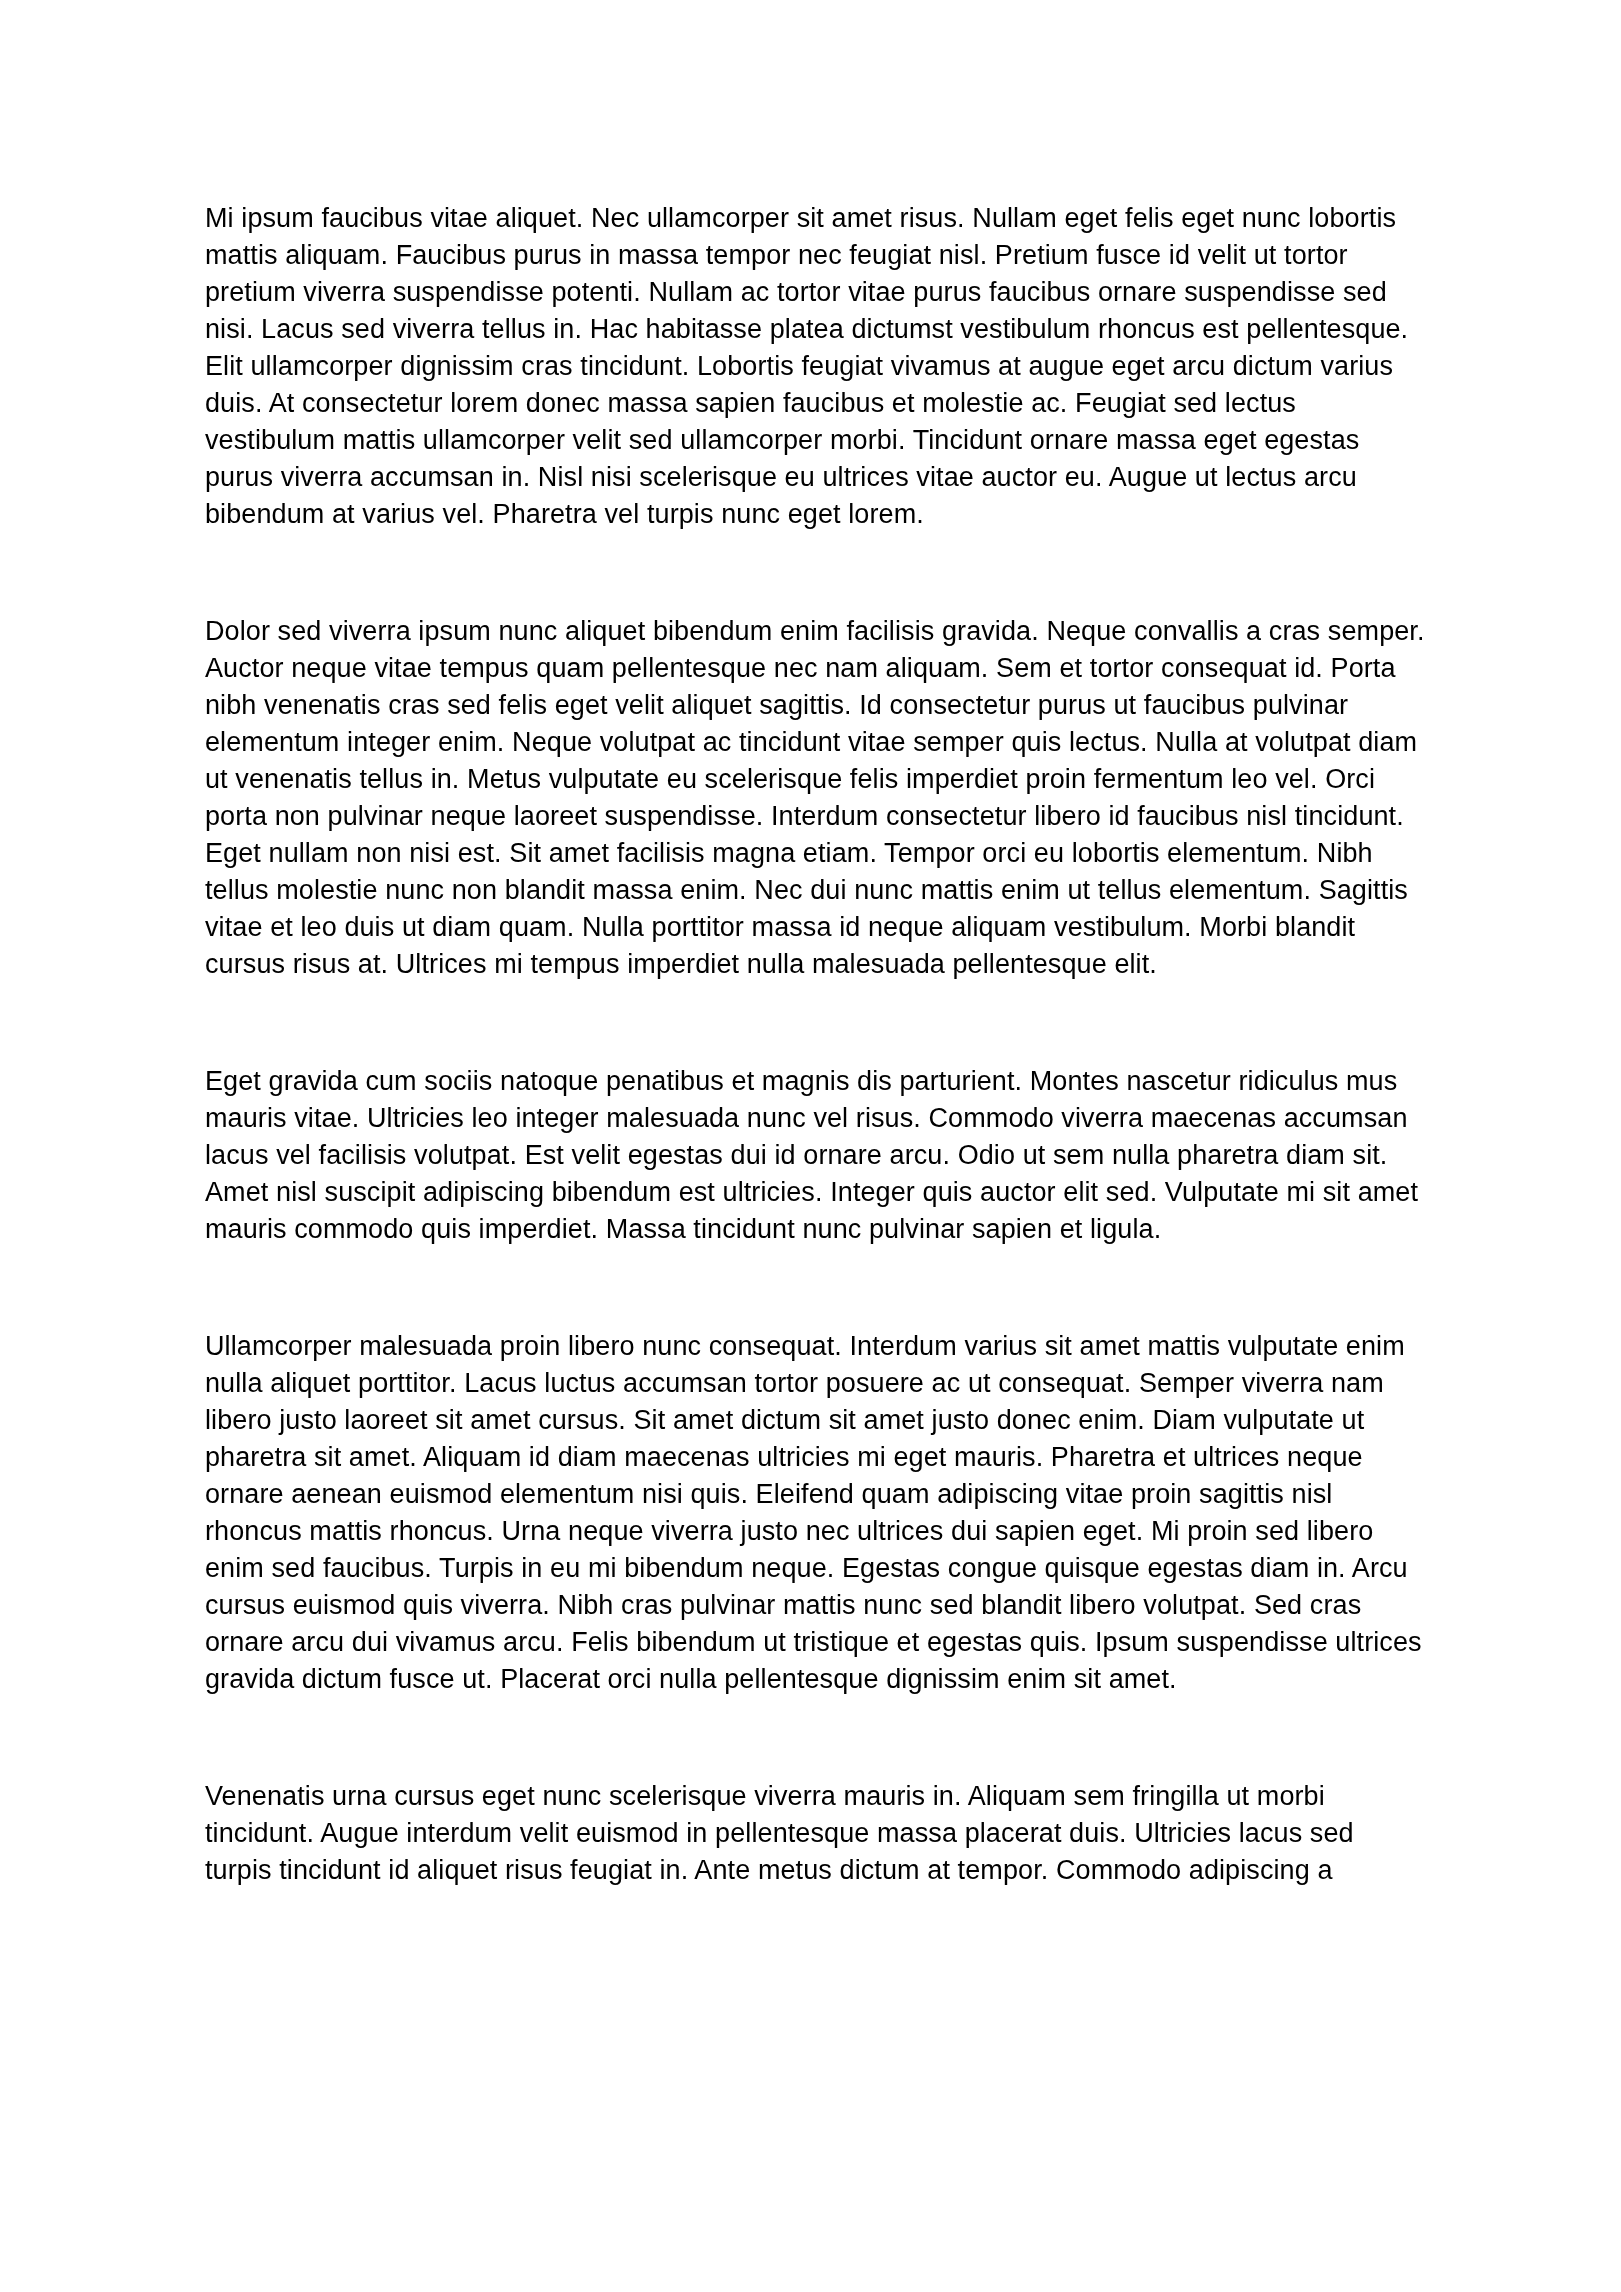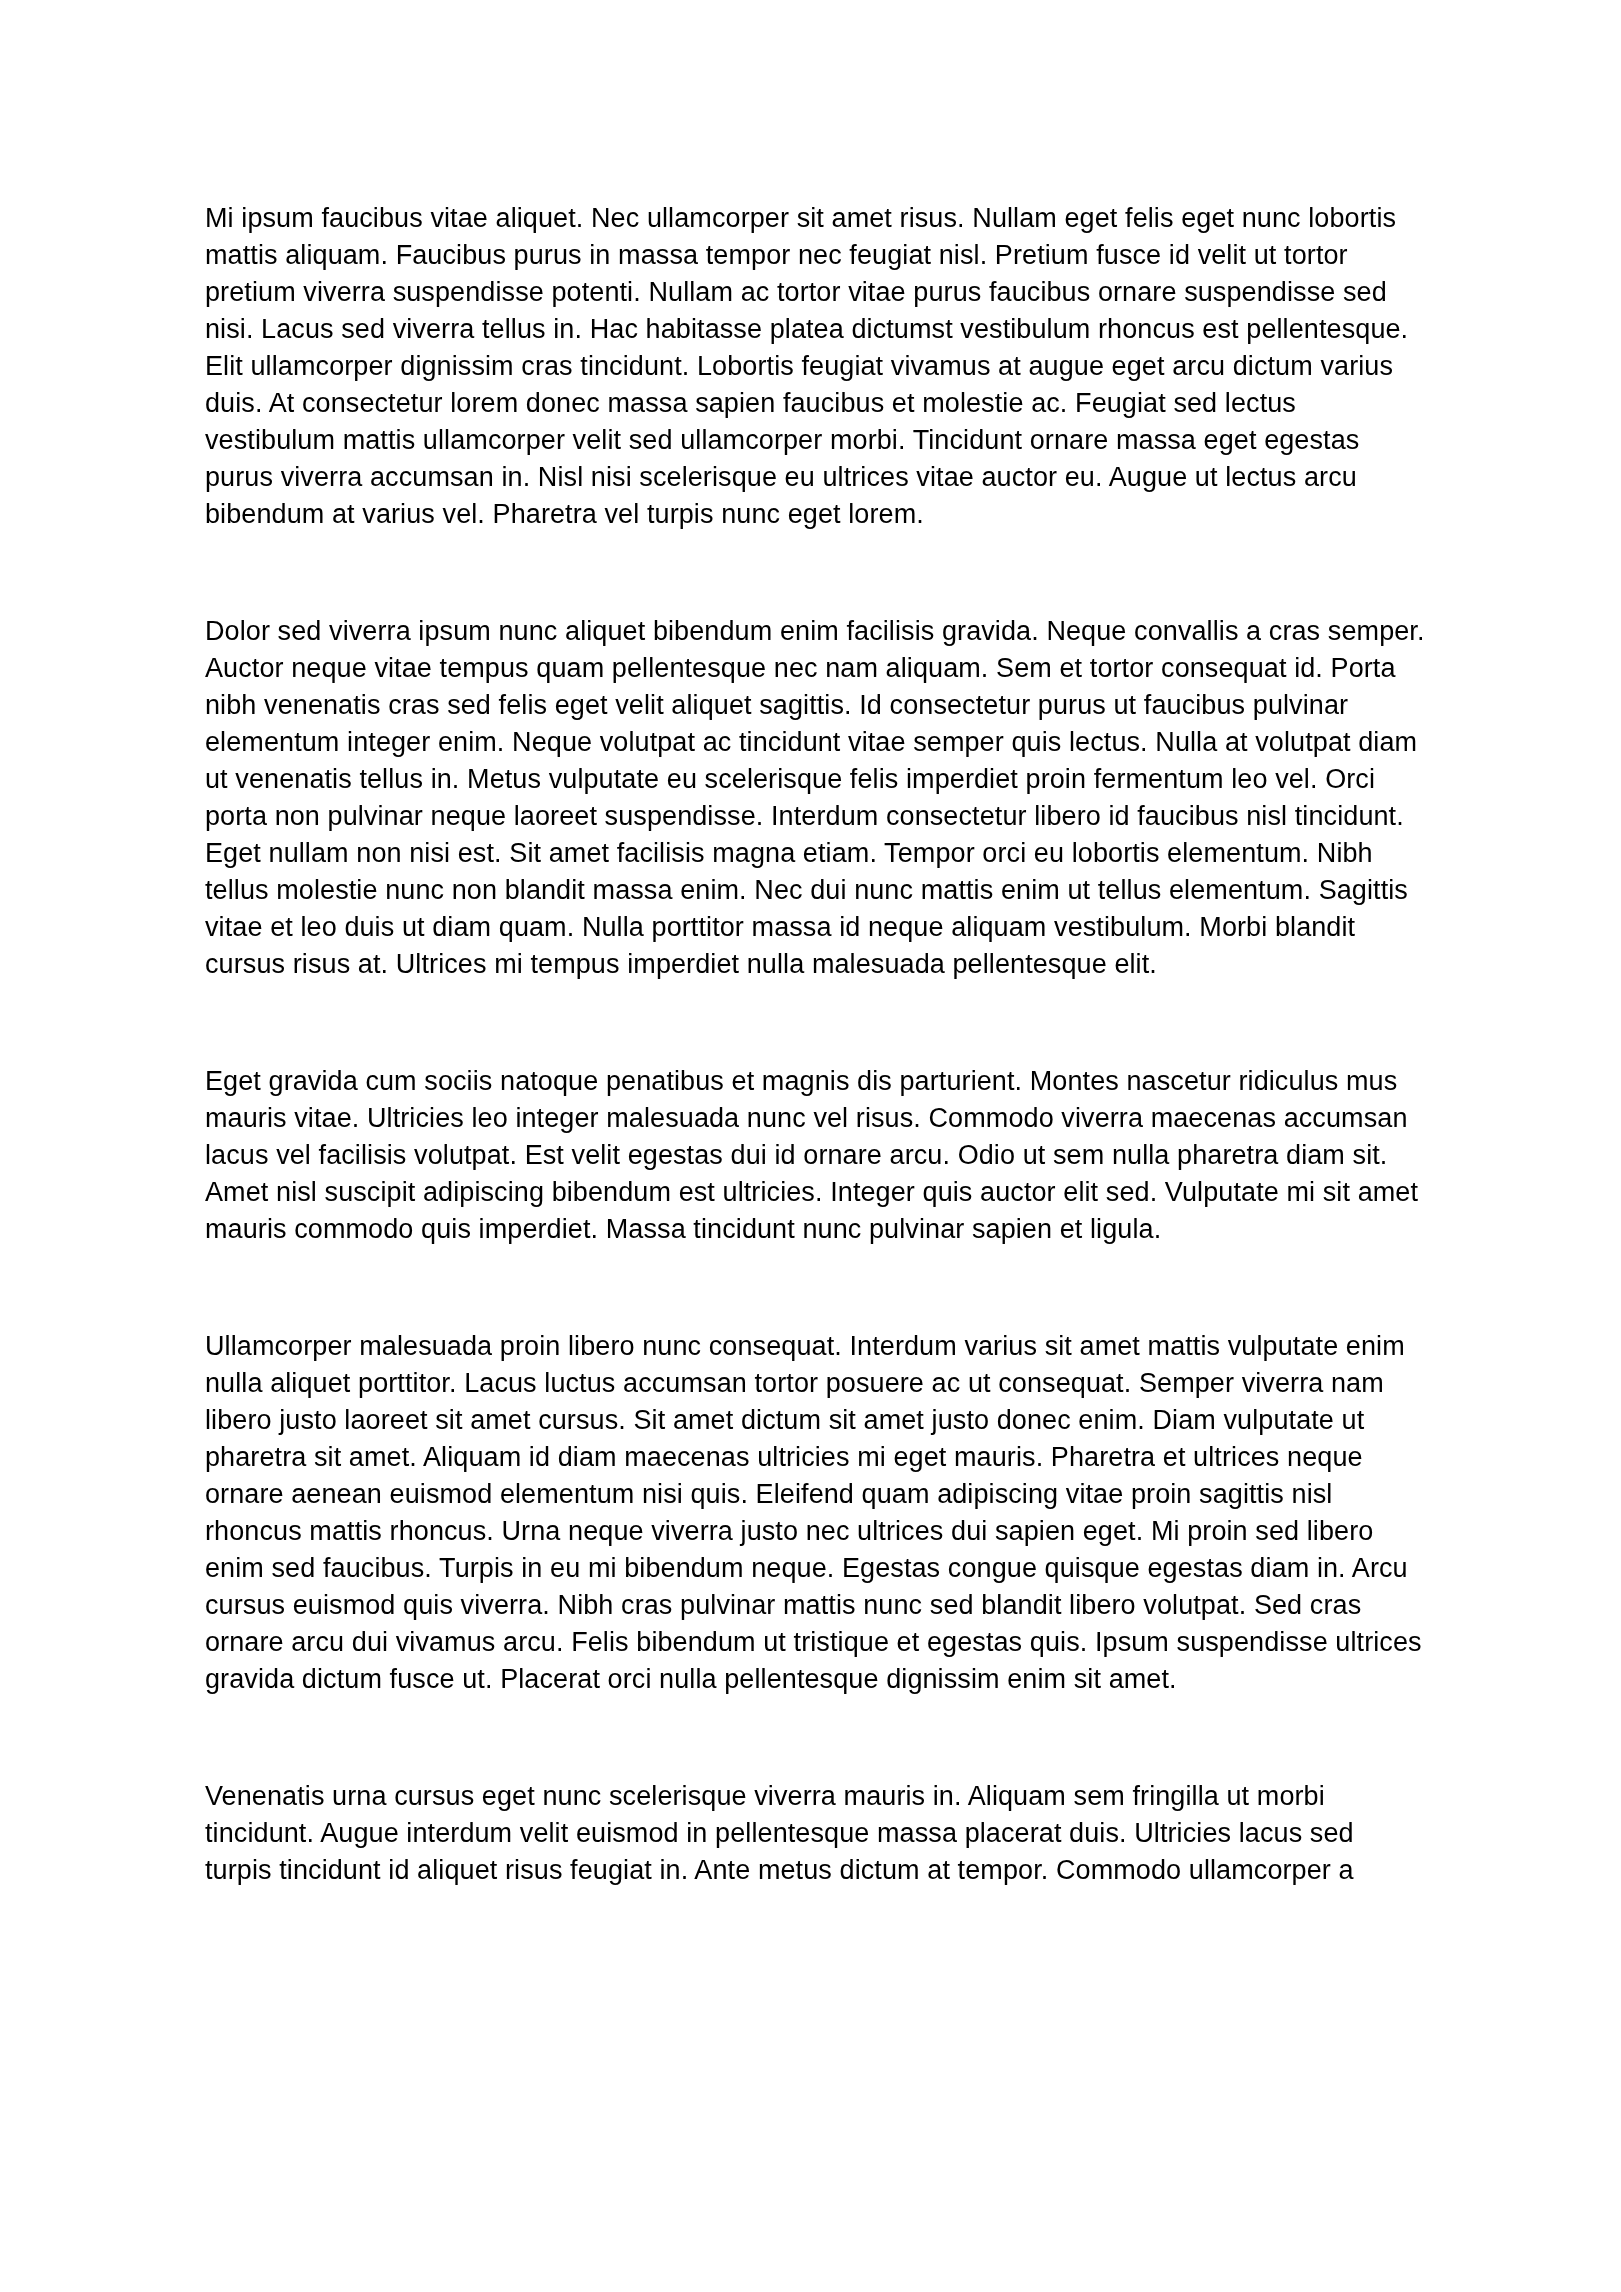--- a/index.html
+++ b/index.html
@@ -42,16 +42,16 @@
 </style>
 </head>
 <body>
 
 <div class="page">
   <div class="content">
     <p>Mi ipsum faucibus vitae aliquet. Nec ullamcorper sit amet risus. Nullam eget felis eget nunc lobortis mattis aliquam. Faucibus purus in massa tempor nec feugiat nisl. Pretium fusce id velit ut tortor pretium viverra suspendisse potenti. Nullam ac tortor vitae purus faucibus ornare suspendisse sed nisi. Lacus sed viverra tellus in. Hac habitasse platea dictumst vestibulum rhoncus est pellentesque. Elit ullamcorper dignissim cras tincidunt. Lobortis feugiat vivamus at augue eget arcu dictum varius duis. At consectetur lorem donec massa sapien faucibus et molestie ac. Feugiat sed lectus vestibulum mattis ullamcorper velit sed ullamcorper morbi. Tincidunt ornare massa eget egestas purus viverra accumsan in. Nisl nisi scelerisque eu ultrices vitae auctor eu. Augue ut lectus arcu bibendum at varius vel. Pharetra vel turpis nunc eget lorem.</p>
     <p>Dolor sed viverra ipsum nunc aliquet bibendum enim facilisis gravida. Neque convallis a cras semper. Auctor neque vitae tempus quam pellentesque nec nam aliquam. Sem et tortor consequat id. Porta nibh venenatis cras sed felis eget velit aliquet sagittis. Id consectetur purus ut faucibus pulvinar elementum integer enim. Neque volutpat ac tincidunt vitae semper quis lectus. Nulla at volutpat diam ut venenatis tellus in. Metus vulputate eu scelerisque felis imperdiet proin fermentum leo vel. Orci porta non pulvinar neque laoreet suspendisse. Interdum consectetur libero id faucibus nisl tincidunt. Eget nullam non nisi est. Sit amet facilisis magna etiam. Tempor orci eu lobortis elementum. Nibh tellus molestie nunc non blandit massa enim. Nec dui nunc mattis enim ut tellus elementum. Sagittis vitae et leo duis ut diam quam. Nulla porttitor massa id neque aliquam vestibulum. Morbi blandit cursus risus at. Ultrices mi tempus imperdiet nulla malesuada pellentesque elit.</p>
     <p>Eget gravida cum sociis natoque penatibus et magnis dis parturient. Montes nascetur ridiculus mus mauris vitae. Ultricies leo integer malesuada nunc vel risus. Commodo viverra maecenas accumsan lacus vel facilisis volutpat. Est velit egestas dui id ornare arcu. Odio ut sem nulla pharetra diam sit. Amet nisl suscipit adipiscing bibendum est ultricies. Integer quis auctor elit sed. Vulputate mi sit amet mauris commodo quis imperdiet. Massa tincidunt nunc pulvinar sapien et ligula.</p>
     <p>Ullamcorper malesuada proin libero nunc consequat. Interdum varius sit amet mattis vulputate enim nulla aliquet porttitor. Lacus luctus accumsan tortor posuere ac ut consequat. Semper viverra nam libero justo laoreet sit amet cursus. Sit amet dictum sit amet justo donec enim. Diam vulputate ut pharetra sit amet. Aliquam id diam maecenas ultricies mi eget mauris. Pharetra et ultrices neque ornare aenean euismod elementum nisi quis. Eleifend quam adipiscing vitae proin sagittis nisl rhoncus mattis rhoncus. Urna neque viverra justo nec ultrices dui sapien eget. Mi proin sed libero enim sed faucibus. Turpis in eu mi bibendum neque. Egestas congue quisque egestas diam in. Arcu cursus euismod quis viverra. Nibh cras pulvinar mattis nunc sed blandit libero volutpat. Sed cras ornare arcu dui vivamus arcu. Felis bibendum ut tristique et egestas quis. Ipsum suspendisse ultrices gravida dictum fusce ut. Placerat orci nulla pellentesque dignissim enim sit amet.</p>
-    <p>Venenatis urna cursus eget nunc scelerisque viverra mauris in. Aliquam sem fringilla ut morbi tincidunt. Augue interdum velit euismod in pellentesque massa placerat duis. Ultricies lacus sed turpis tincidunt id aliquet risus feugiat in. Ante metus dictum at tempor. Commodo ullamcorper a</p>
+    <p>Venenatis urna cursus eget nunc scelerisque viverra mauris in. Aliquam sem fringilla ut morbi tincidunt. Augue interdum velit euismod in pellentesque massa placerat duis. Ultricies lacus sed turpis tincidunt id aliquet risus feugiat in. Ante metus dictum at tempor. Commodo adipiscing a</p>
   </div>
 </div>
 
 
 </body></html>

